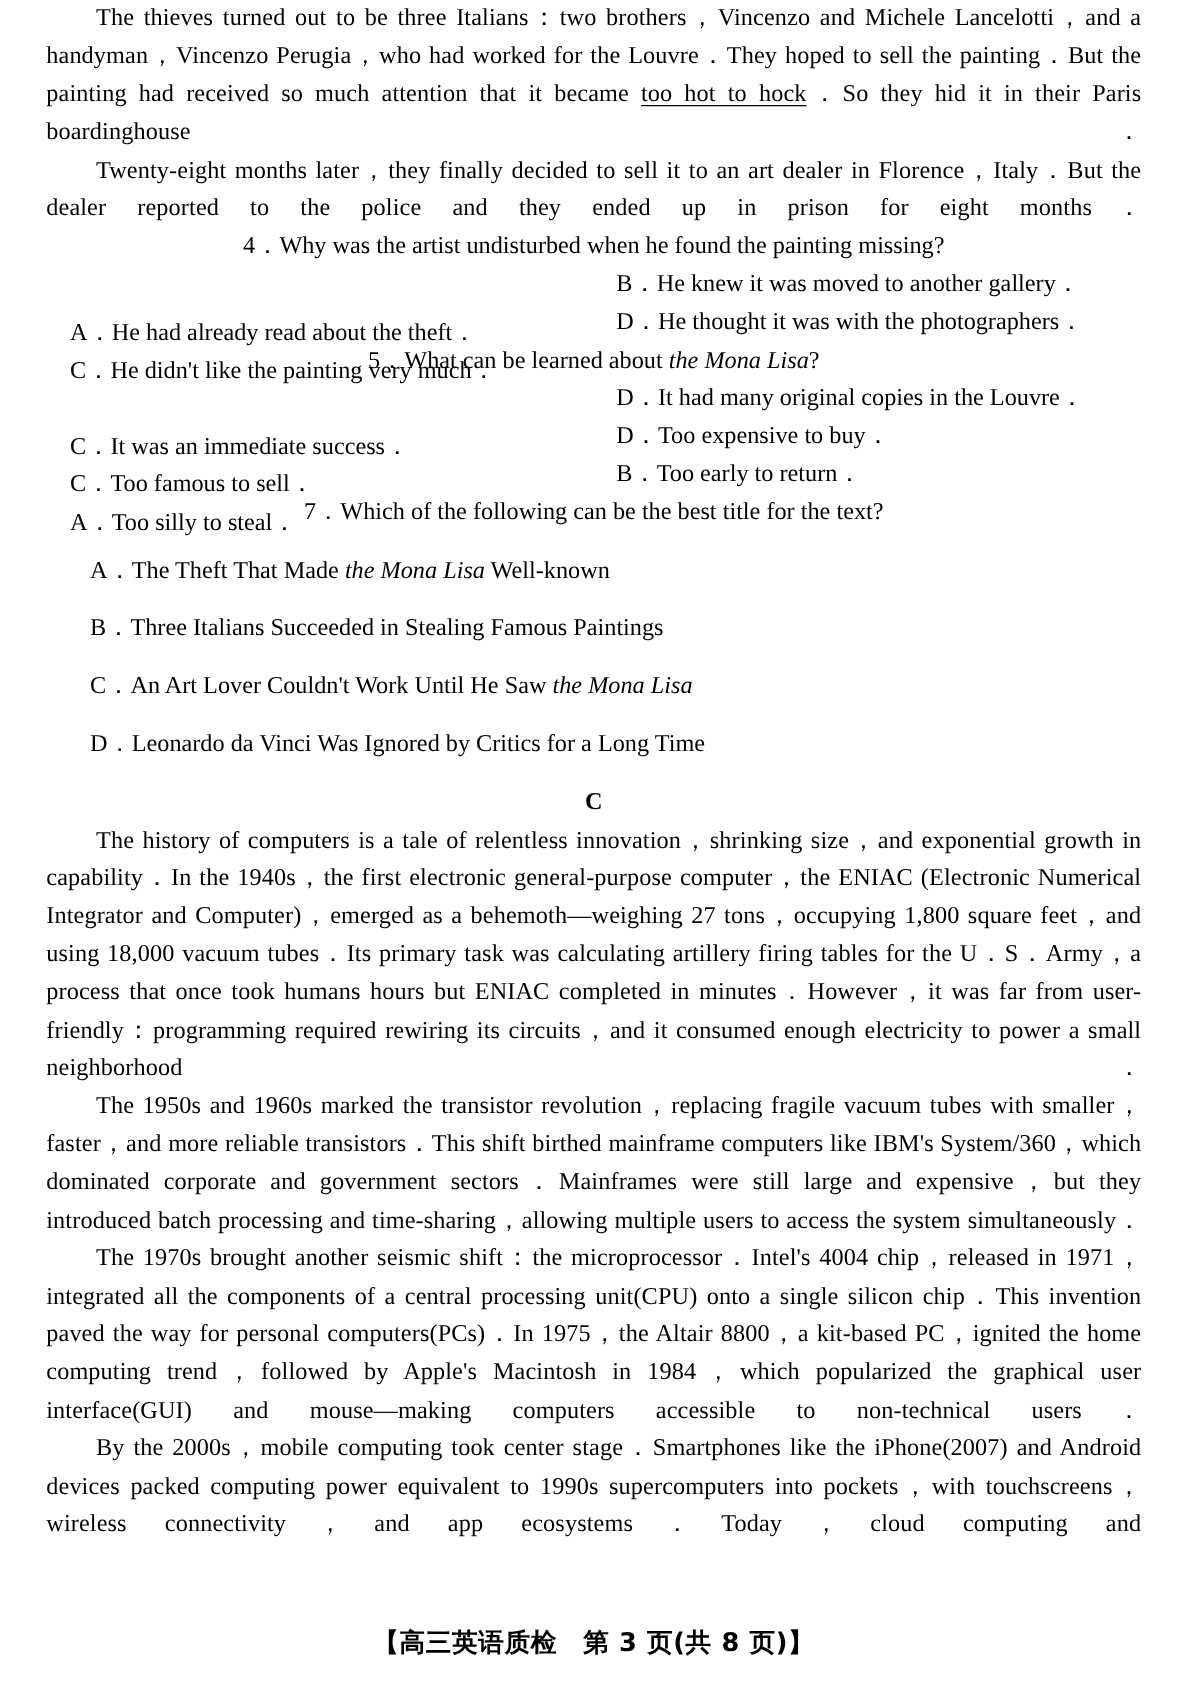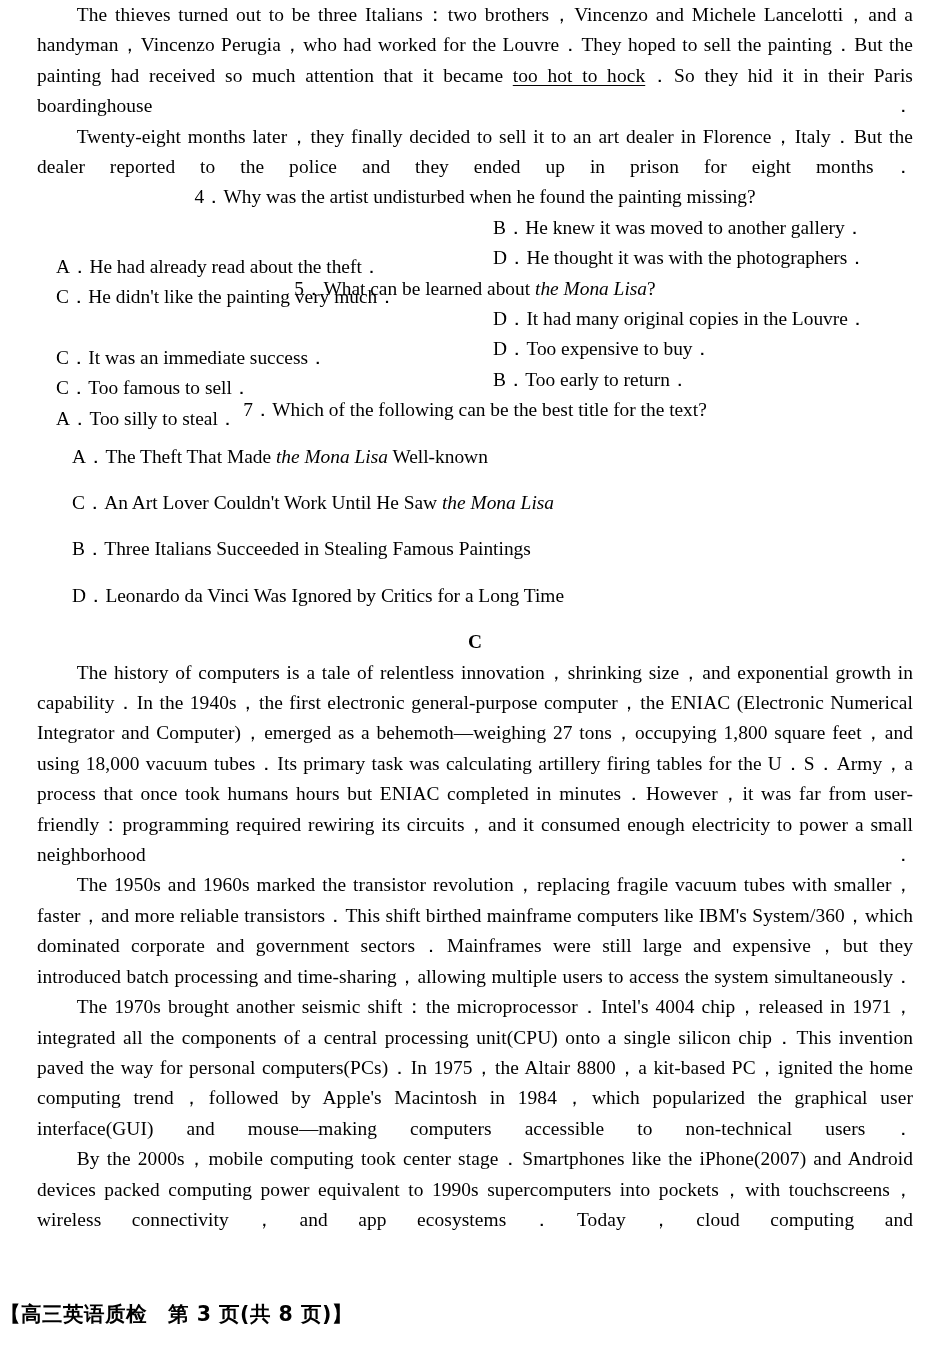--- a/index.html
+++ b/index.html
@@ -93,21 +93,21 @@
     text-decoration: underline;
     text-underline-offset: 3px;
   }
 
   
   .footer {
     position: absolute;
     left: 0;
     top: 1300px;
     width: 950px;
-    text-align: left;
+    text-align: center;
     font-family: "DejaVu Sans", "Liberation Sans", sans-serif;
     font-size: 20.5px;
     font-weight: bold;
     letter-spacing: 0.5px;
     color: #000000;
   }
 </style>
 </head>
 <body>
 
@@ -137,22 +137,22 @@
     <span class="opt-a">C．Too famous to sell．</span>
     <span class="opt-b">D．Too expensive to buy．</span>
   </div>
   <div class="optrow">
     <span class="opt-a">A．Too silly to steal．</span>
     <span class="opt-b">B．Too early to return．</span>
   </div>
 
   <p class="qline"><span>7．</span><span>Which of the following can be the best title for the text?</span></p>
   <p class="optsingle"><span>A．The Theft That Made </span><em class="title-it">the Mona Lisa</em><span> Well-known</span></p>
+  <p class="optsingle"><span>B．Three Italians Succeeded in Stealing Famous Paintings</span><em class="title-it"></em><span></span></p>
   <p class="optsingle"><span>C．An Art Lover Couldn't Work Until He Saw </span><em class="title-it">the Mona Lisa</em><span></span></p>
-  <p class="optsingle"><span>B．Three Italians Succeeded in Stealing Famous Paintings</span><em class="title-it"></em><span></span></p>
   <p class="optsingle"><span>D．Leonardo da Vinci Was Ignored by Critics for a Long Time</span><em class="title-it"></em><span></span></p>
 
   <p class="section-letter">C</p>
 
   <p class="para indent full">The history of computers is a tale of relentless innovation，shrinking size，and exponential growth in capability．In the 1940s，the first electronic general-purpose computer，the ENIAC (Electronic Numerical Integrator and Computer)，emerged as a behemoth—weighing 27 tons，occupying 1,800 square feet，and using 18,000 vacuum tubes．Its primary task was calculating artillery firing tables for the U．S．Army，a process that once took humans hours but ENIAC completed in minutes．However，it was far from user-friendly：programming required rewiring its circuits，and it consumed enough electricity to power a small neighborhood．</p>
   <p class="para indent full">The 1950s and 1960s marked the transistor revolution，replacing fragile vacuum tubes with smaller，faster，and more reliable transistors．This shift birthed mainframe computers like IBM's System/360，which dominated corporate and government sectors．Mainframes were still large and expensive，but they introduced batch processing and time-sharing，allowing multiple users to access the system simultaneously．</p>
   <p class="para indent full">The 1970s brought another seismic shift：the microprocessor．Intel's 4004 chip，released in 1971，integrated all the components of a central processing unit(CPU) onto a single silicon chip．This invention paved the way for personal computers(PCs)．In 1975，the Altair 8800，a kit-based PC，ignited the home computing trend，followed by Apple's Macintosh in 1984，which popularized the graphical user interface(GUI) and mouse—making computers accessible to non-technical users．</p>
   <p class="para indent full">By the 2000s，mobile computing took center stage．Smartphones like the iPhone(2007) and Android devices packed computing power equivalent to 1990s supercomputers into pockets，with touchscreens，wireless connectivity，and app ecosystems．Today，cloud computing and</p>
 
 </div>

